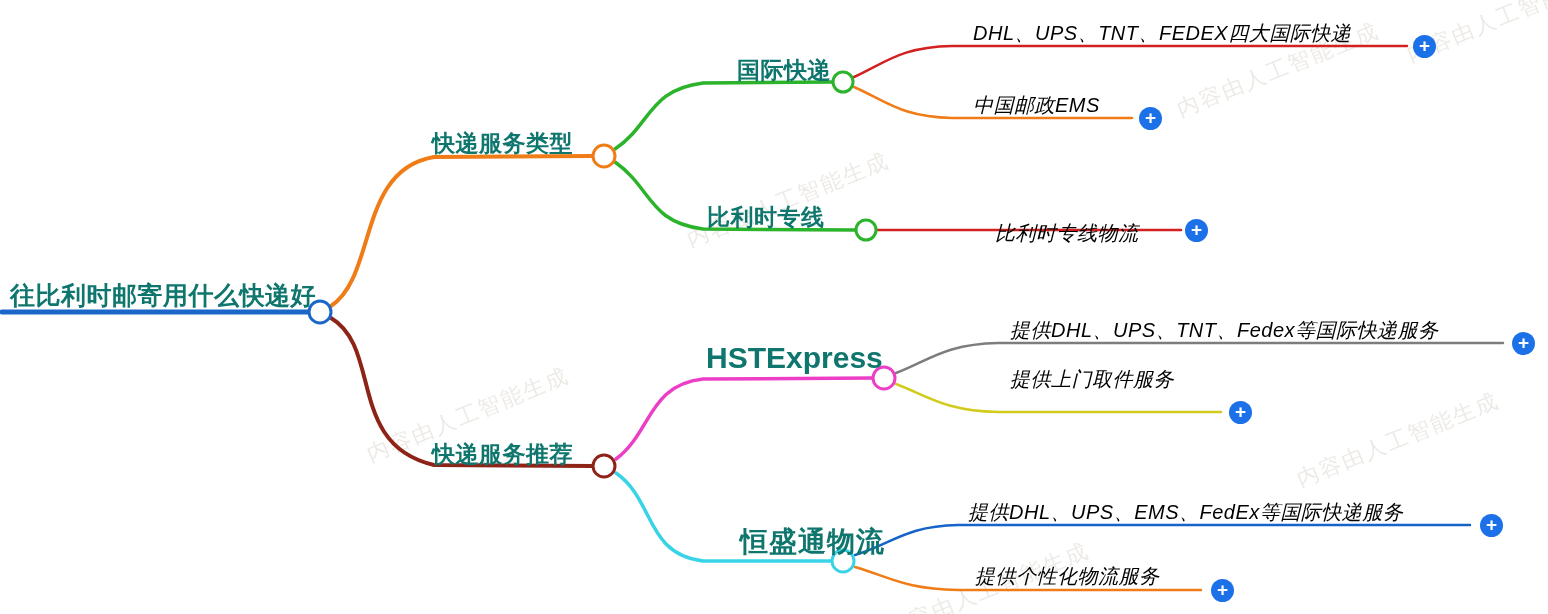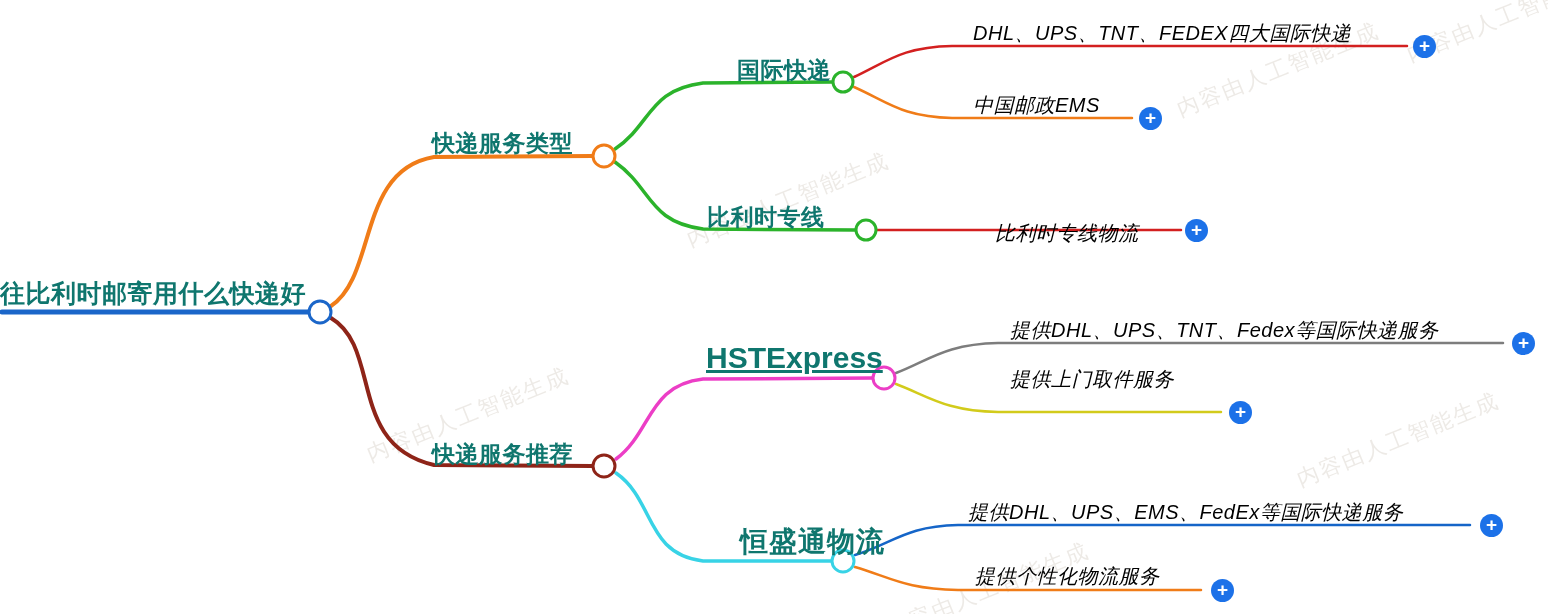--- a/index.html
+++ b/index.html
@@ -72,28 +72,28 @@
 
   <circle cx="320" cy="312" r="11" stroke-width="3" stroke="#1b66c9"></circle>
   <circle cx="604" cy="156" r="11" stroke-width="3" stroke="#f07c18"></circle>
   <circle cx="604" cy="466" r="11" stroke-width="3" stroke="#8e2418"></circle>
   <circle cx="843" cy="82" r="10" stroke-width="3" stroke="#2bb32b"></circle>
   <circle cx="866" cy="230" r="10" stroke-width="3" stroke="#2bb32b"></circle>
   <circle cx="884" cy="378" r="11" stroke-width="3" stroke="#ec3ec6"></circle>
   <circle cx="843" cy="561" r="11" stroke-width="3" stroke="#38d3e6"></circle>
 </svg>
 
-<div class="label lvl-root" style="left:0;top:282px;font-family:Liberation Mono, monospace;">往比利时邮寄用什么快递好</div>
+<div class="label lvl-root" style="left:10px;top:282px;">往比利时邮寄用什么快递好</div>
 
 <div class="label lvl-branch" style="left:432px;top:131px;">快递服务类型</div>
 <div class="label lvl-branch" style="left:432px;top:442px;">快递服务推荐</div>
 
 <div class="label lvl-sub" style="left:737px;top:58px;">国际快递</div>
 <div class="label lvl-sub" style="left:707px;top:205px;">比利时专线</div>
-<div class="label lvl-sub-big" style="left:706px;top:341px;text-decoration:underline;">HSTExpress</div>
+<div class="label lvl-sub-big" style="left:706px;top:341px;">HSTExpress</div>
 <div class="label lvl-sub-big2" style="left:704px;top:527px;margin-left:36px;">恒盛通物流</div>
 
 <div class="label lvl-leaf" style="left:973px;top:22px;">DHL、UPS、TNT、FEDEX四大国际快递</div>
 <div class="label lvl-leaf" style="left:973px;top:94px;">中国邮政EMS</div>
 <div class="label lvl-leaf" style="left:995px;top:206px;margin-top:16px;">比利时专线物流</div>
 <div class="label lvl-leaf" style="left:1010px;top:319px;">提供DHL、UPS、TNT、Fedex等国际快递服务</div>
 <div class="label lvl-leaf" style="left:1010px;top:368px;">提供上门取件服务</div>
 <div class="label lvl-leaf" style="left:968px;top:501px;">提供DHL、UPS、EMS、FedEx等国际快递服务</div>
 <div class="label lvl-leaf" style="left:968px;top:565px;margin-left:7px;">提供个性化物流服务</div>
 

